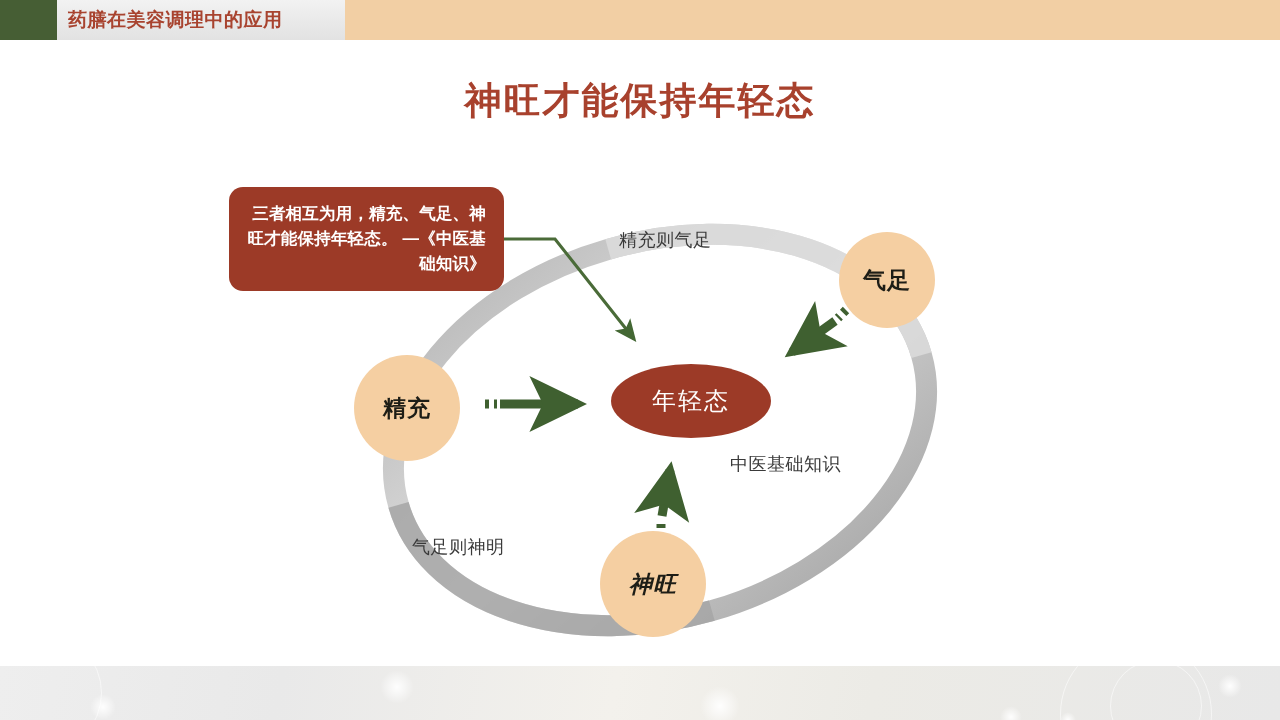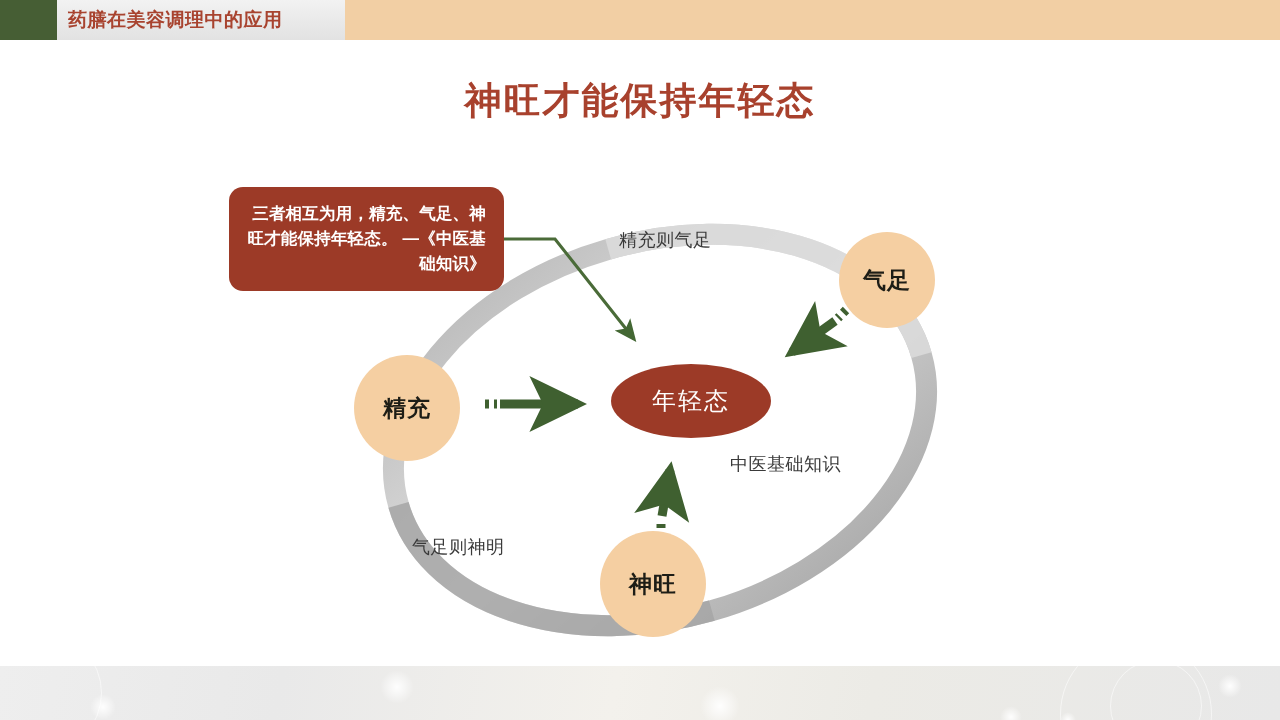--- a/index.html
+++ b/index.html
@@ -102,21 +102,21 @@
     justify-content: center;
   }
   .node-label {
     font-size: 23px;
     font-weight: bold;
     color: #1d1d16;
     letter-spacing: 1px;
   }
   #node-jingchong { left: 354px; top: 355px; width: 106px; height: 106px; }
   #node-qizu      { left: 839px; top: 232px; width: 96px;  height: 96px;  }
-  #node-shenwang  { left: 600px; top: 531px; width: 106px; height: 106px; }
+  #node-shenwang  { left: 600px; top: 531px; width: 106px; height: 106px; font-style: italic; }
 
   
   #center-ellipse {
     position: absolute;
     left: 611px; top: 364px;
     width: 160px; height: 74px;
     background: #9c3a27;
     border-radius: 50%;
     display: flex;
     align-items: center;

